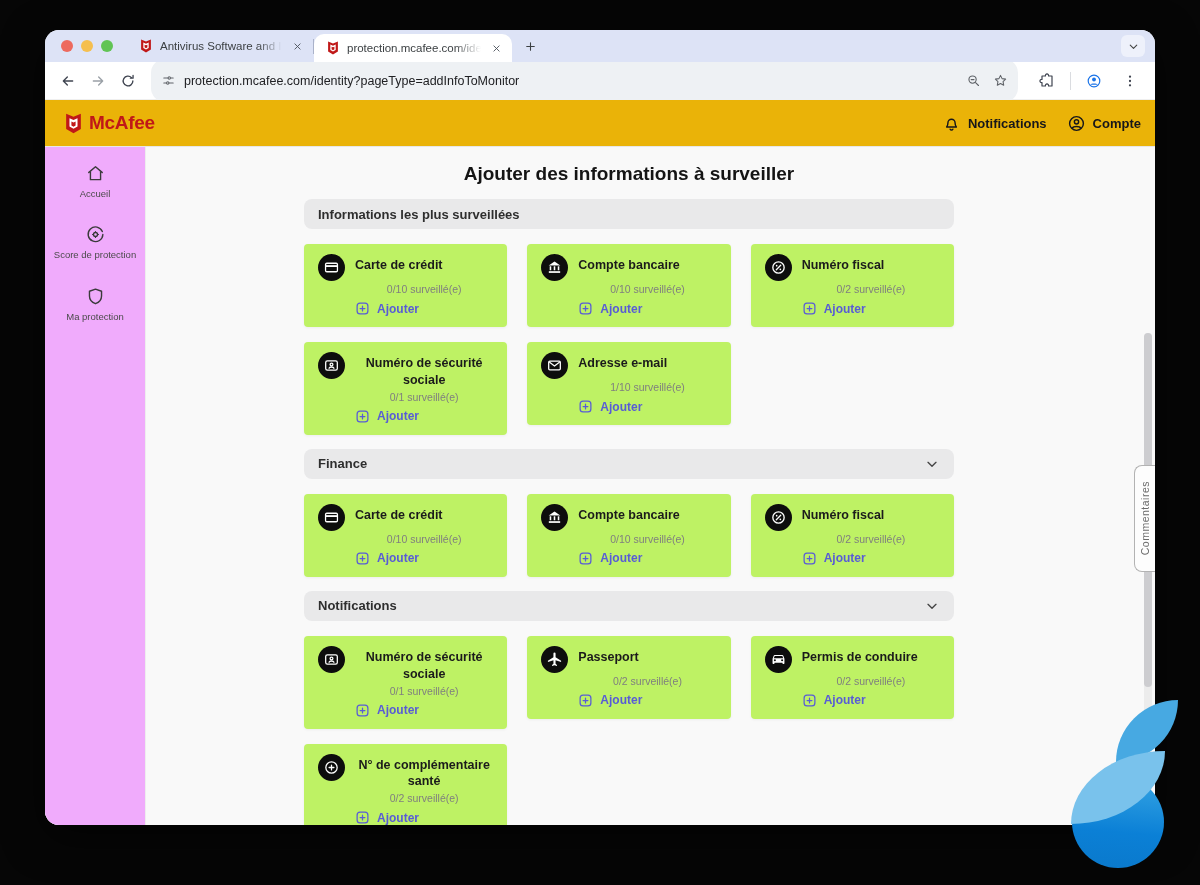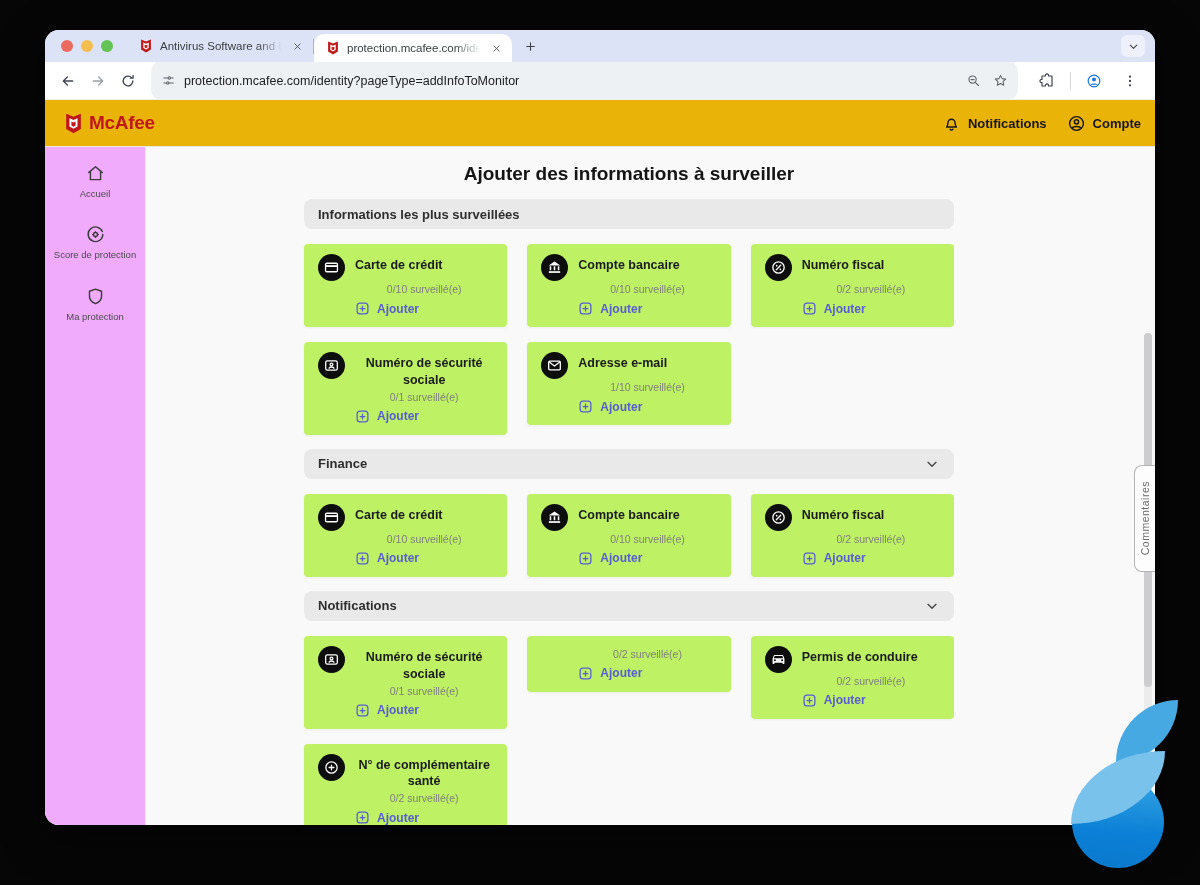--- a/index.html
+++ b/index.html
@@ -507,20 +507,28 @@
                       <span style="display:flex;">
                         <svg viewBox="0 0 24 24" fill="none" stroke="currentColor" stroke-width="2">
                           <rect x="3.4" y="3.4" width="17.2" height="17.2" rx="4.6"></rect>
                           <path d="M12 8.2v7.6M8.2 12h7.6" stroke-linecap="round"></path>
                         </svg>
                       </span>
                       <span>Ajouter</span>
                     </div>
                   </div>
                   <div class="card">
+                    <div class="card-head">
+                      <span class="badge">
+                        <svg viewBox="0 0 24 24" fill="currentColor">
+                          <path d="M21.3 15.6v-1.9l-7.8-4.9V3.6a1.5 1.5 0 0 0-3 0v5.2l-7.8 4.9v1.9l7.8-2.4v4.9l-2 1.5v1.6l3.5-1 3.5 1v-1.6l-2-1.5v-4.9l7.8 2.4z"></path>
+                        </svg>
+                      </span>
+                      <span class="card-title">Passeport</span>
+                    </div>
                     <div class="card-count">0/2 surveillé(e)</div>
                     <div class="add-btn">
                       <span style="display:flex;">
                         <svg viewBox="0 0 24 24" fill="none" stroke="currentColor" stroke-width="2">
                           <rect x="3.4" y="3.4" width="17.2" height="17.2" rx="4.6"></rect>
                           <path d="M12 8.2v7.6M8.2 12h7.6" stroke-linecap="round"></path>
                         </svg>
                       </span>
                       <span>Ajouter</span>
                     </div>

